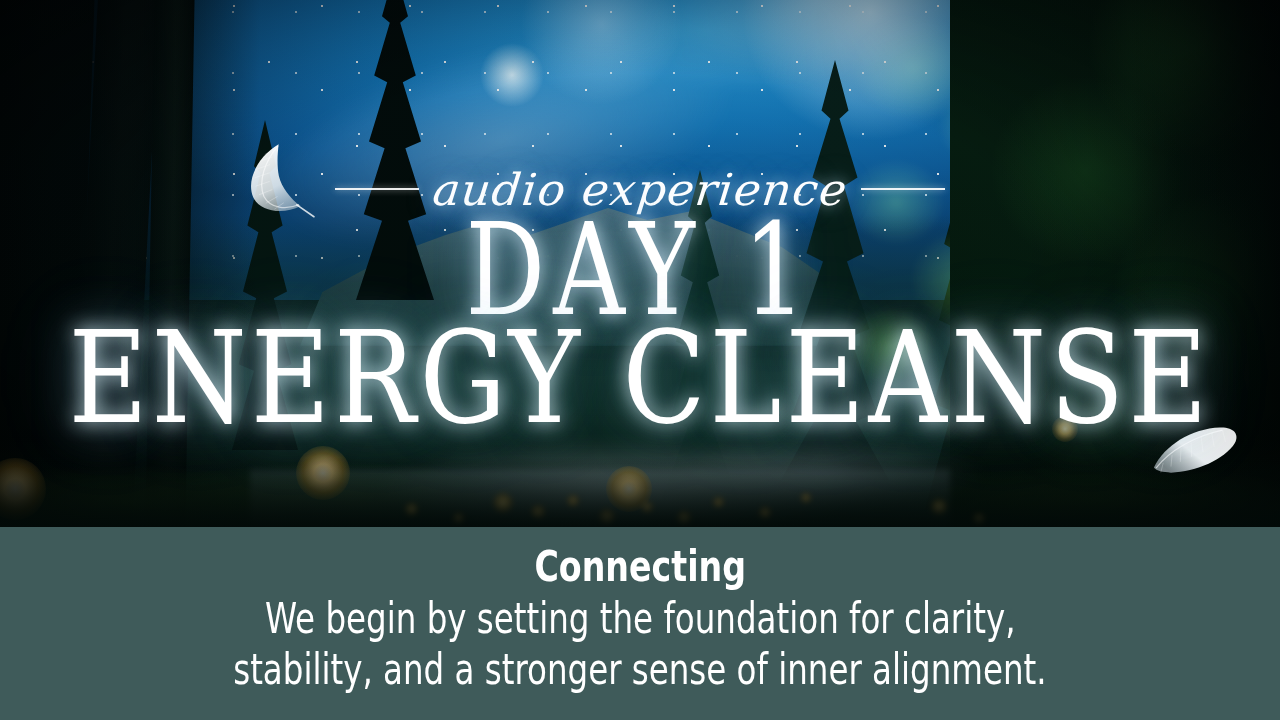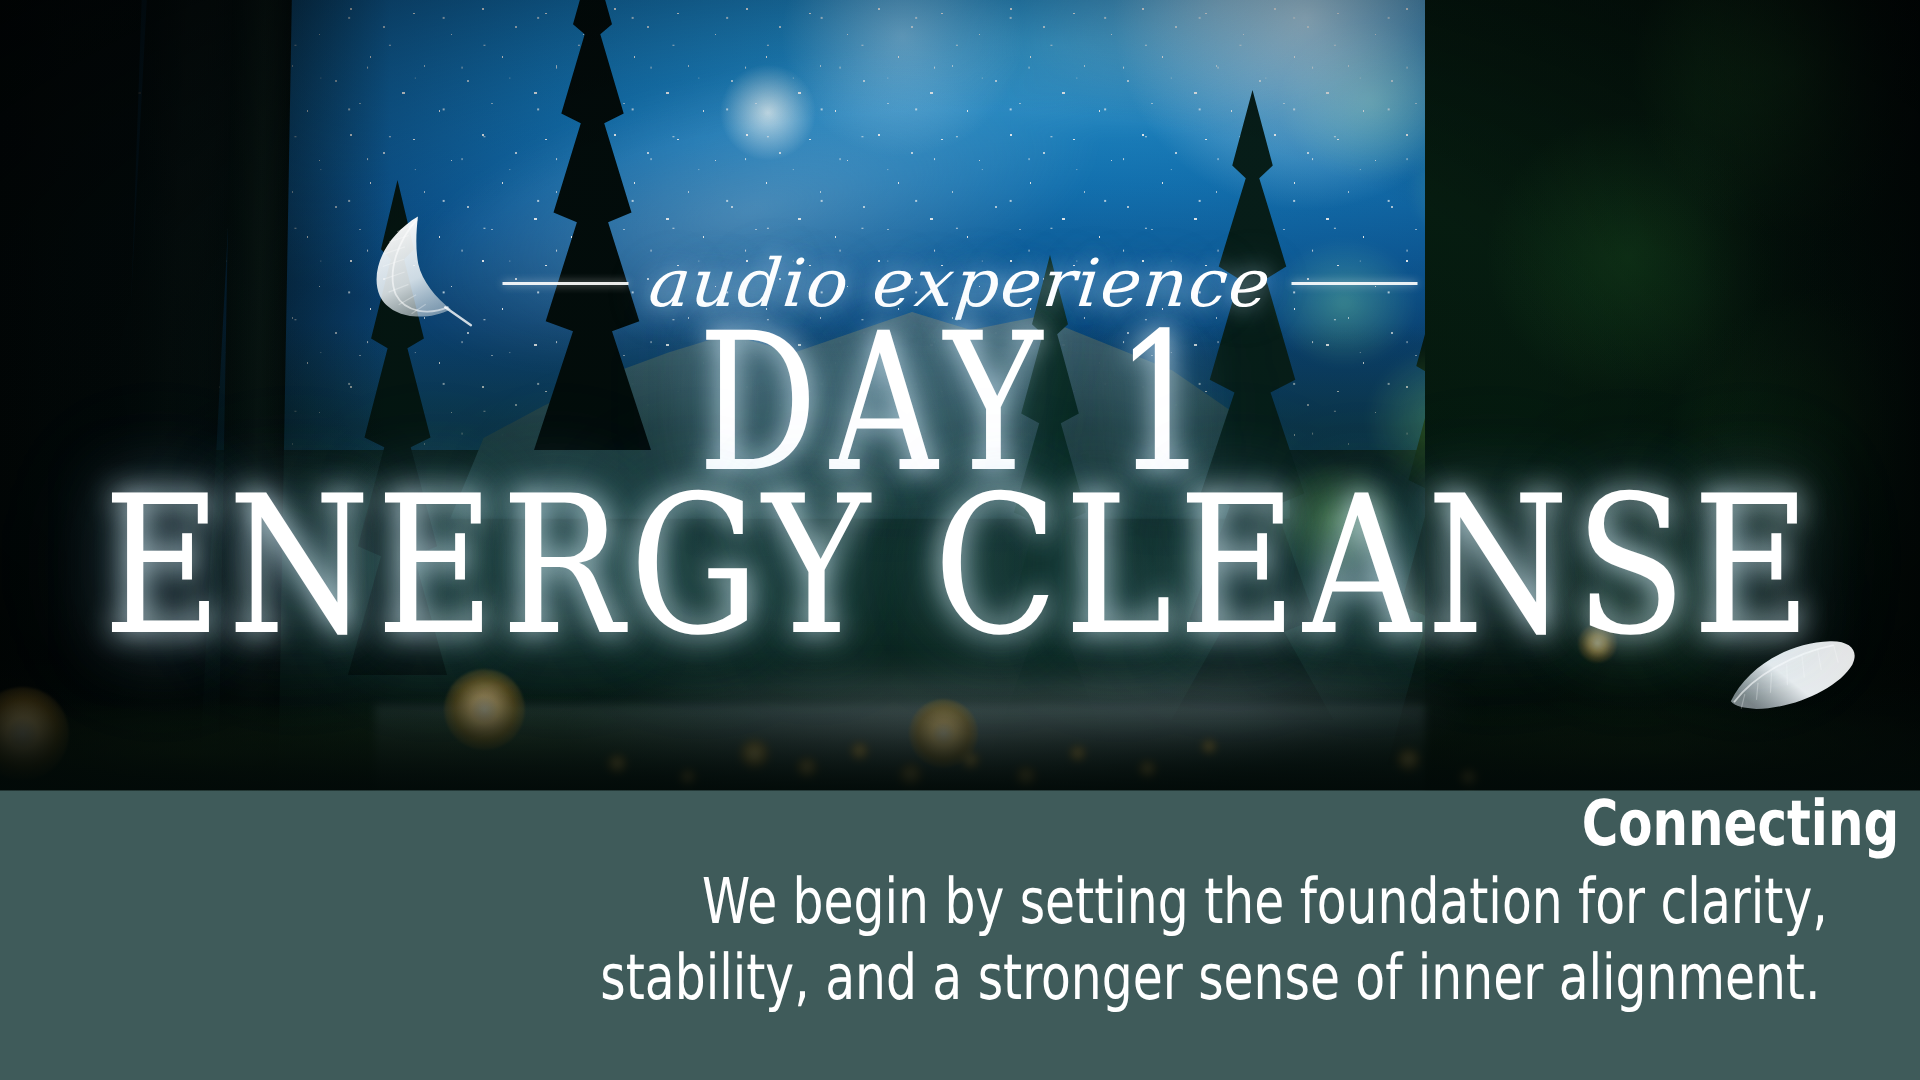--- a/index.html
+++ b/index.html
@@ -225,22 +225,22 @@
     letter-spacing:4px; color:#fff;
     transform:scaleY(1.14) scaleX(.97);
     text-shadow:0 0 18px rgba(220,245,255,.9), 0 0 42px rgba(150,205,235,.55), 0 0 80px rgba(100,175,210,.32);
     white-space:nowrap;
   }
 
   
   .panel{
     position:absolute; left:0; top:527px; width:1280px; height:193px;
     background:#3f5b5a; overflow:hidden;
-    display:flex; flex-direction:column; align-items:flex-end;
-    padding-top:0;
+    display:flex; flex-direction:column; align-items:center;
+    padding-top:18px;
   }
   .panel-title{
     font-family:"DejaVu Sans Condensed","Liberation Sans Narrow","Liberation Sans", sans-serif;
     font-weight:700; font-size:42px; color:#ffffff; line-height:1.05;
     transform:scaleX(.88); letter-spacing:0px;
   }
   .panel-body{
     font-family:"DejaVu Sans Condensed","Liberation Sans Narrow","Liberation Sans", sans-serif;
     font-weight:400; font-size:42px; color:#ffffff;
     line-height:1.22; text-align:center; transform:scaleX(.86);

